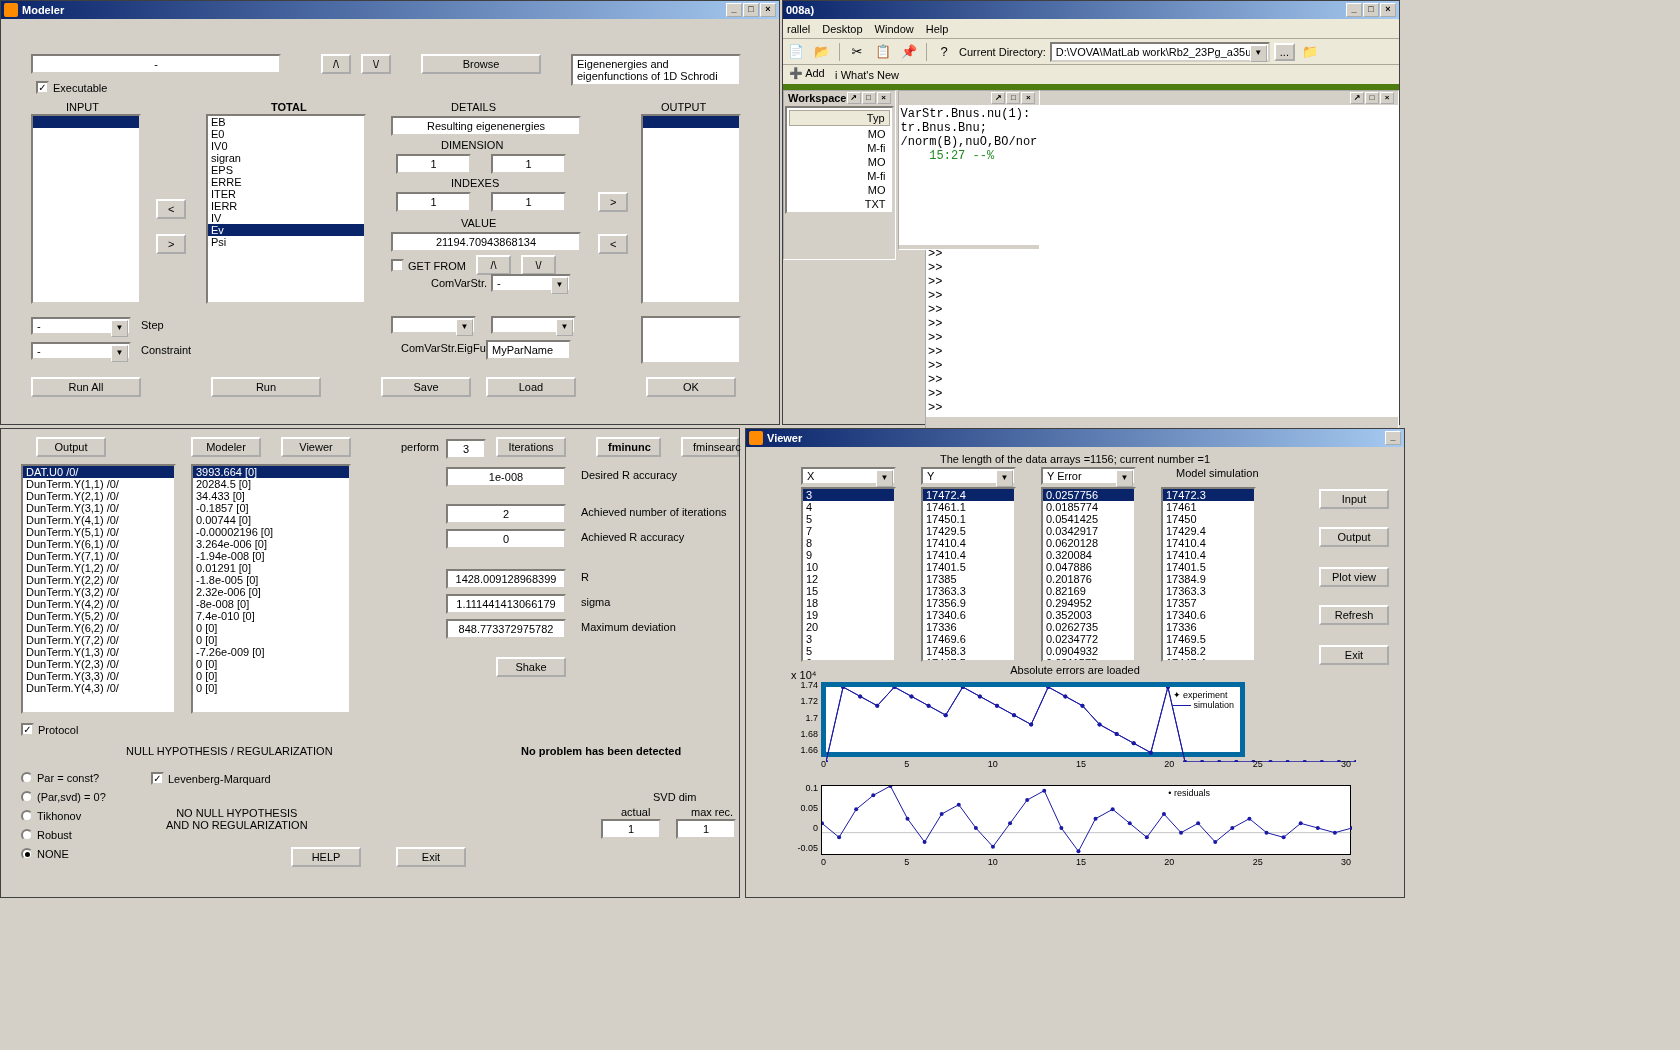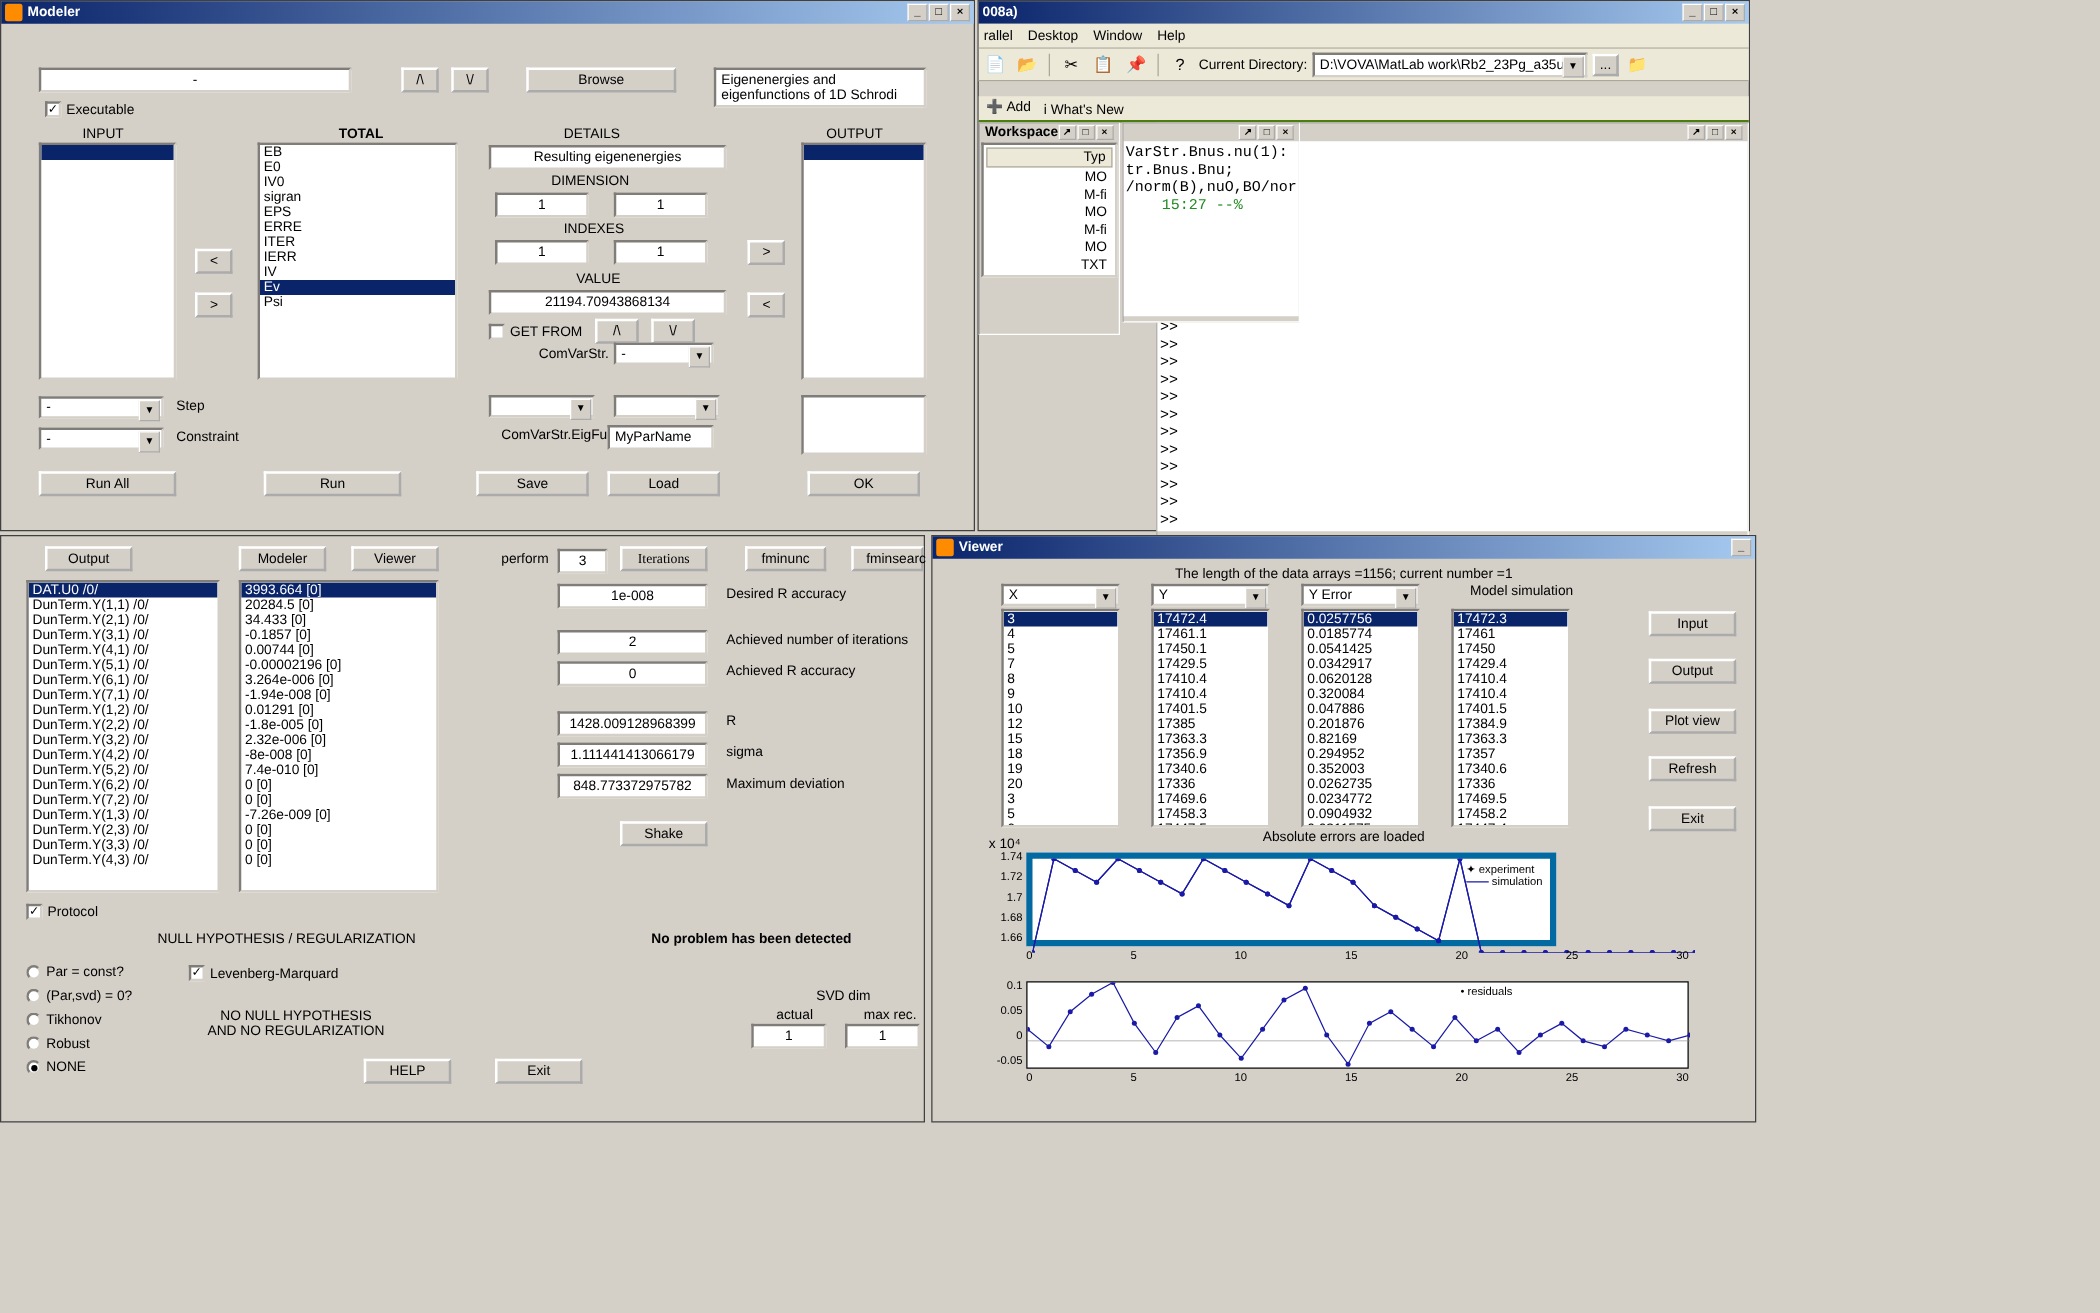--- a/index.html
+++ b/index.html
@@ -329,21 +329,21 @@
     <span class="toolbtn">📌</span>
     <span class="sep"></span>
     <span class="toolbtn">?</span>
     <span class="label">Current Directory:</span>
     <div class="select" style="width:220px;">
       <span>D:\VOVA\MatLab work\Rb2_23Pg_a35u</span>
     </div>
     <button class="btn" style="padding:1px 4px;">...</button>
     <span class="toolbtn">📁</span>
   </div>
-  <div style="background:#ece9d8; padding:2px 6px; border-bottom:2px solid #4d7c0f; display:flex; gap:10px;margin-top:12px;">
+  <div style="background:#ece9d8; padding:2px 6px; border-bottom:6px solid #4d7c0f; display:flex; gap:10px;">
     <span><span>➕</span> <span>Add</span></span>
     <span><span>ℹ</span> <span>What's New</span></span>
   </div>
   <div class="body" style="display:flex; gap:2px;">
 
     <div style="width:140px; display:flex; flex-direction:row; gap:2px; position:relative;">
       <div class="panel" style="height:170px;">
         <div class="panel-titlebar">
           <span class="ptitle">Workspace</span>
           <div class="pbtns">
@@ -439,22 +439,22 @@
   </div>
 </div>
 
 <div id="optimizer" class="window">
   <div class="body">
     <button style="position:absolute; left:35px; top:8px; width:70px;" class="btn">Output</button>
     <button style="position:absolute; left:190px; top:8px; width:70px;" class="btn">Modeler</button>
     <button style="position:absolute; left:280px; top:8px; width:70px;" class="btn">Viewer</button>
     <span style="position:absolute; left:400px; top:12px;" class="label">perform</span>
     <div style="position:absolute; left:445px; top:10px; width:40px;" class="input center">3</div>
-    <button style="position:absolute; left:495px; top:8px; width:70px;font-family:Liberation Serif, serif;" class="btn">Iterations</button>
-    <button style="position:absolute; left:595px; top:8px; width:65px;" class="btn">fminunc</button>
+    <button style="position:absolute; left:495px; top:8px; width:70px;" class="btn">Iterations</button>
+    <button style="position:absolute; left:595px; top:8px; width:65px;font-weight:bold;" class="btn">fminunc</button>
     <button style="position:absolute; left:680px; top:8px; width:58px;" class="btn">fminsearc</button>
 
     <div style="position:absolute; left:20px; top:35px; width:155px; height:250px;" class="listbox" id="opt-left">
         <div class="item sel">DAT.U0 /0/</div>
         <div class="item">DunTerm.Y(1,1) /0/</div>
         <div class="item">DunTerm.Y(2,1) /0/</div>
         <div class="item">DunTerm.Y(3,1) /0/</div>
         <div class="item">DunTerm.Y(4,1) /0/</div>
         <div class="item">DunTerm.Y(5,1) /0/</div>
         <div class="item">DunTerm.Y(6,1) /0/</div>

